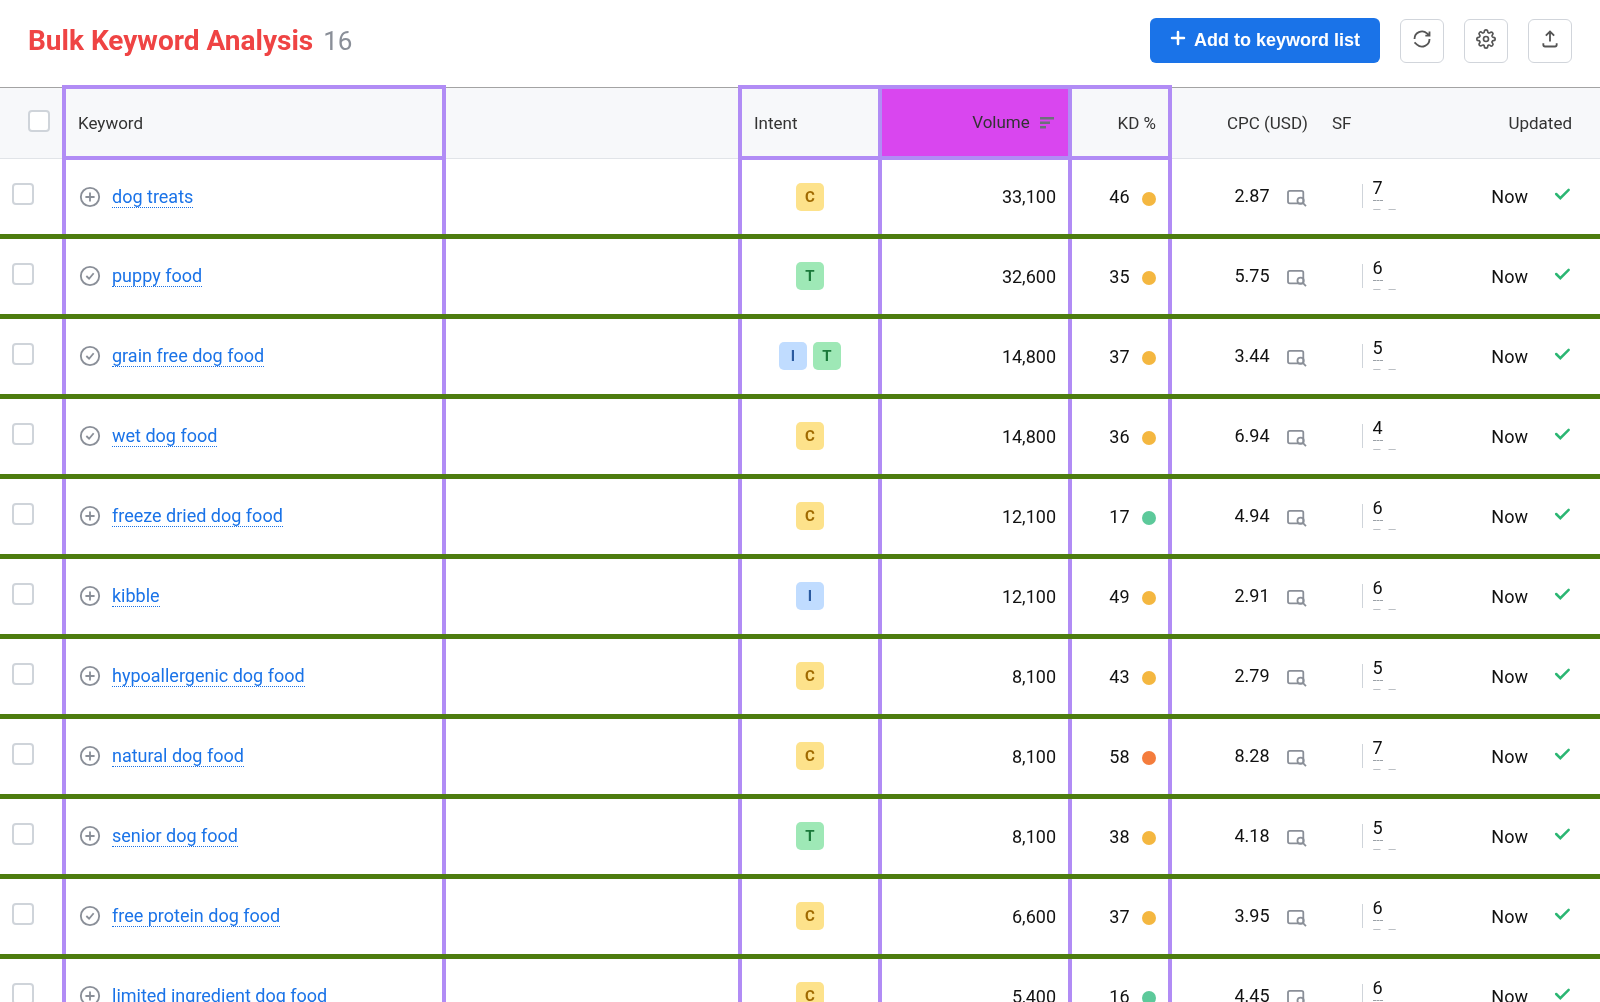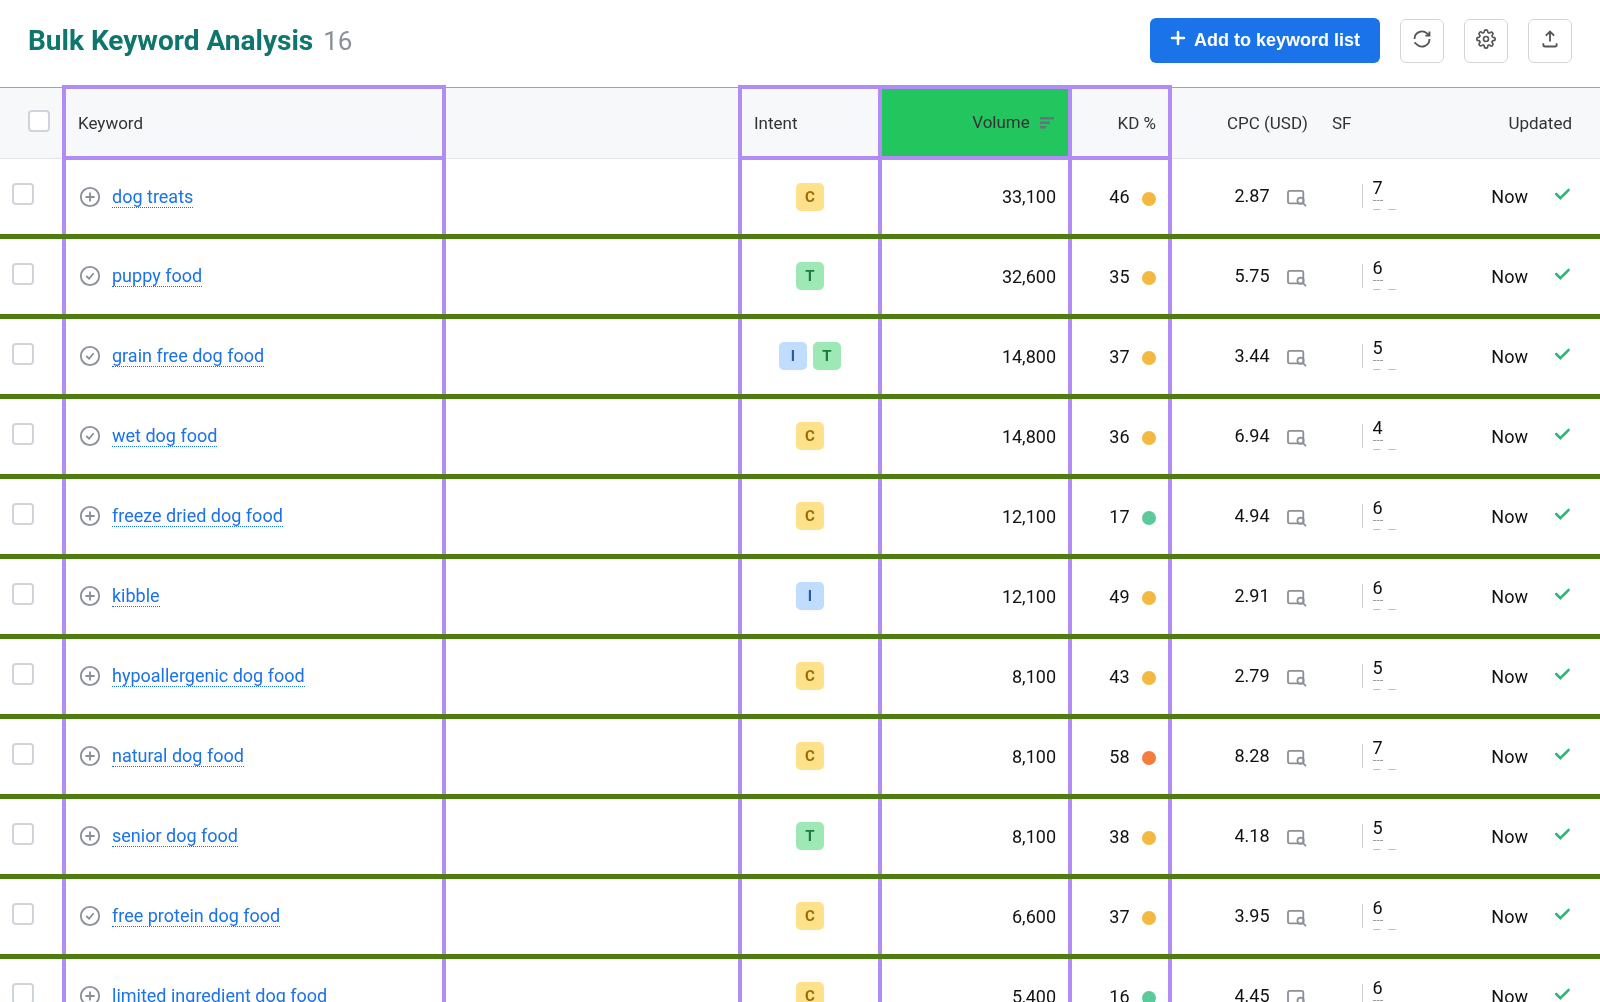--- a/index.html
+++ b/index.html
@@ -1,31 +1,31 @@
 <!DOCTYPE html>
 <html><head>
 <meta charset="utf-8">
 <style>
 * { box-sizing: border-box; margin: 0; padding: 0; }
 body { font-family: -apple-system, BlinkMacSystemFont, "Segoe UI", Roboto, sans-serif; background: #fff; color: #111; width: 1600px; }
 .header { display: flex; align-items: center; justify-content: space-between; padding: 18px 28px 22px 28px; }
 .title-wrap { display: flex; align-items: baseline; gap: 10px; }
-.title { font-size: 28px; font-weight: 700; color: #0f766e; }
+.title { font-size: 28px; font-weight: 700; color: #ef4444; }
 .title-count { font-size: 26px; color: #8a8f98; font-weight: 400; }
 .header-actions { display: flex; gap: 20px; align-items: center; }
 .btn-primary { background: #1a73e8; color: #fff; border: none; border-radius: 6px; padding: 12px 20px; font-size: 18px; font-weight: 600; display: flex; align-items: center; gap: 8px; cursor: pointer; }
 .btn-icon { width: 44px; height: 44px; border: 1px solid #d1d5db; border-radius: 6px; background: #fff; display: flex; align-items: center; justify-content: center; cursor: pointer; color: #555; }
 .btn-icon svg { width:20px; height:20px; }
 
 .table { width: 100%; border-collapse: collapse; }
 .thead-row { background: #f7f8fa; border-top: 1px solid #a3a3a3; border-bottom: 1px solid #e1e4e8; }
 .th { padding: 22px 12px; font-size: 17px; color: #333; font-weight: 400; text-align: left; position: relative; }
 .th.right { text-align: right; }
 .th.center { text-align: left; }
-.th-volume { background: #22c55e; }
+.th-volume { background: #d946ef; }
 .th-checkbox { width: 60px; padding-left: 28px; }
 .sort-icon { display:inline-block; margin-left:6px; vertical-align:middle; }
 
 .highlight-box { border: 4px solid #b18cf5; }
 
 .tr { border-bottom: 5px solid #4d7c0f; }
 .td { padding: 18px 12px; font-size: 18px; vertical-align: middle; }
 .td.right { text-align: right; }
 .td.center { text-align: center; }
 

